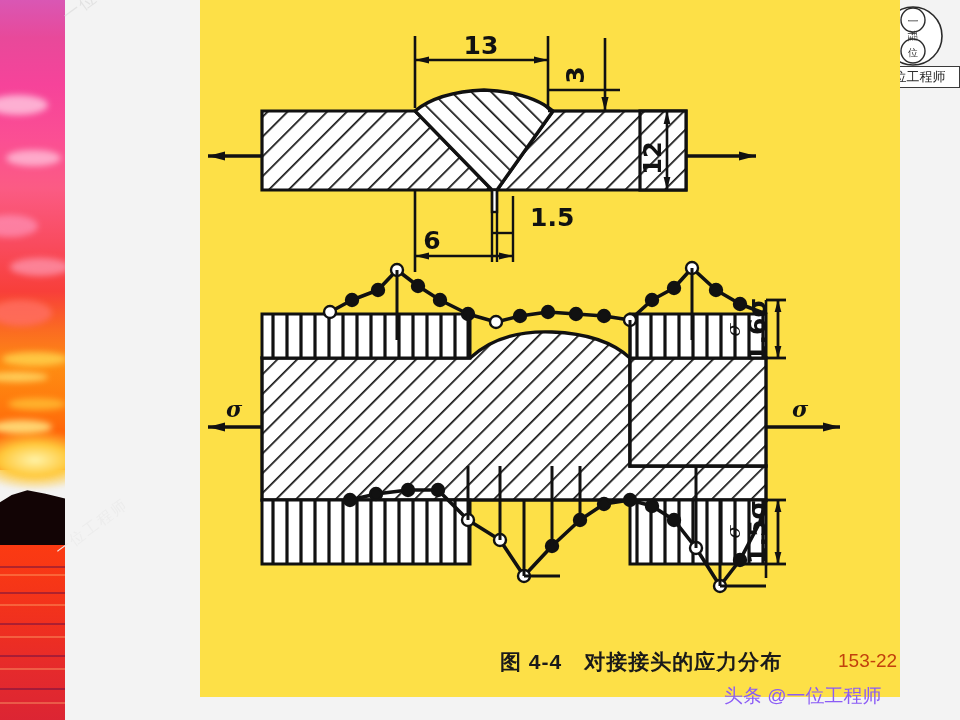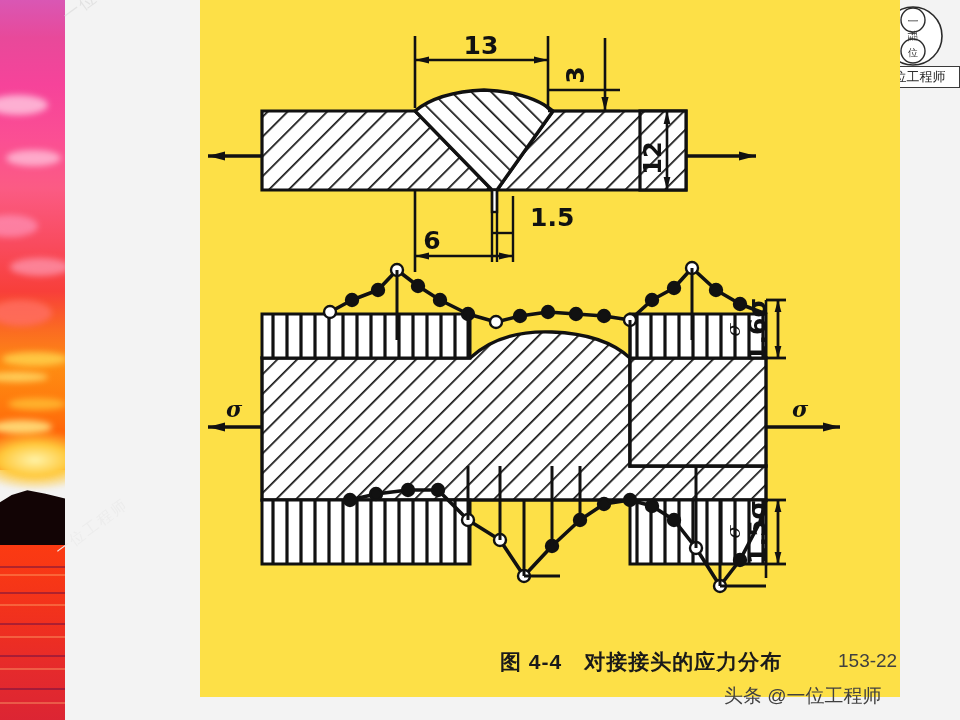--- a/index.html
+++ b/index.html
@@ -74,25 +74,25 @@
     background:#fde047;
   }
   .fig-caption{
     position:absolute;left:300px;top:648px;width:340px;height:34px;
     font-family:Liberation Sans, sans-serif;
     font-weight:bold;font-size:21px;color:#1a1a1a;letter-spacing:1px;
     white-space:nowrap;
   }
   .page-no{
     position:absolute;left:838px;top:650px;
-    font-size:19px;color:#404040;font-family:"Liberation Sans",sans-serif;
+    font-size:19px;color:#c2410c;font-family:"Liberation Sans",sans-serif;
   }
   .tt-credit{
     position:absolute;left:724px;top:683px;
-    font-size:19px;color:#404040;white-space:nowrap;
+    font-size:19px;color:#8b5cf6;white-space:nowrap;
   }
   svg{display:block;}
 </style>
 </head>
 <body>
 
 <div class="slide">
 
   <div class="strip">
     <div class="sky"></div>

